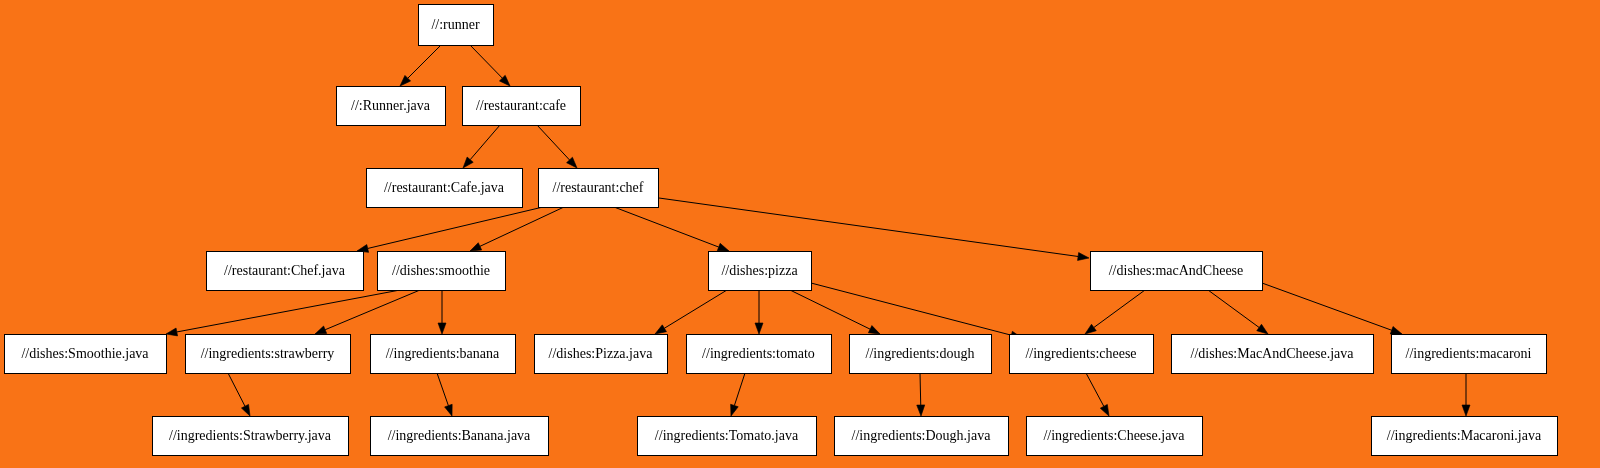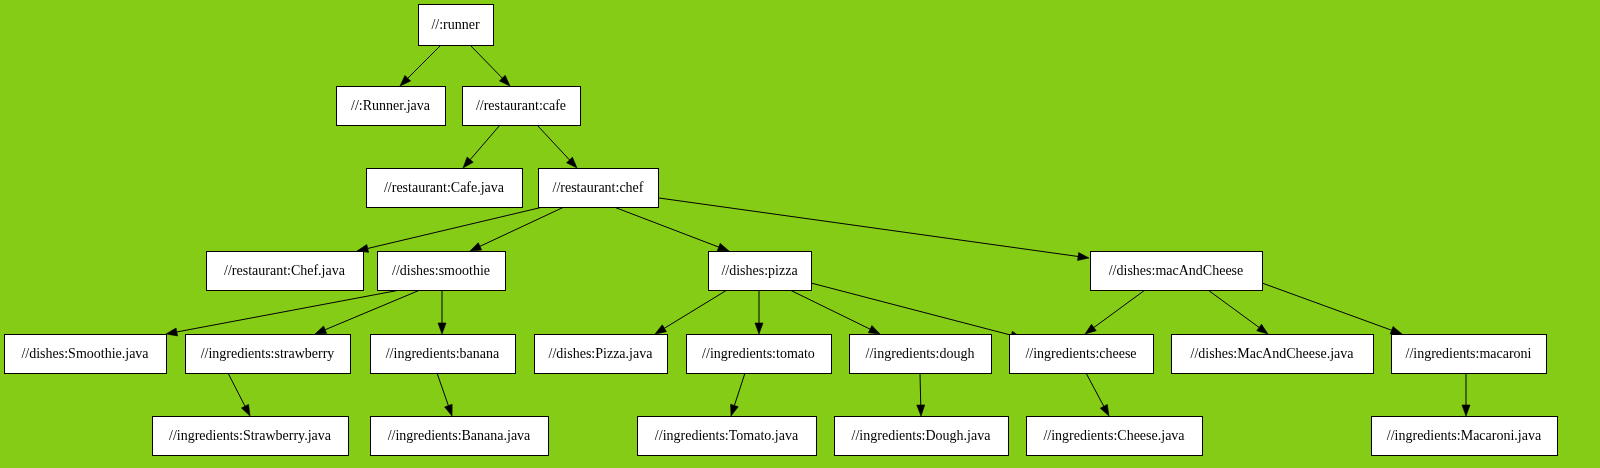--- a/index.html
+++ b/index.html
@@ -8,21 +8,21 @@
     padding: 0;
     background: #ffffff;
   }
   body {
     font-family: "Liberation Serif", serif;
   }
   #graph-root {
     position: relative;
     width: 1600px;
     height: 468px;
-    background: #84cc16;
+    background: #f97316;
     overflow: hidden;
   }
   #graph-svg {
     position: absolute;
     left: 0;
     top: 0;
     width: 1600px;
     height: 468px;
     display: block;
   }

